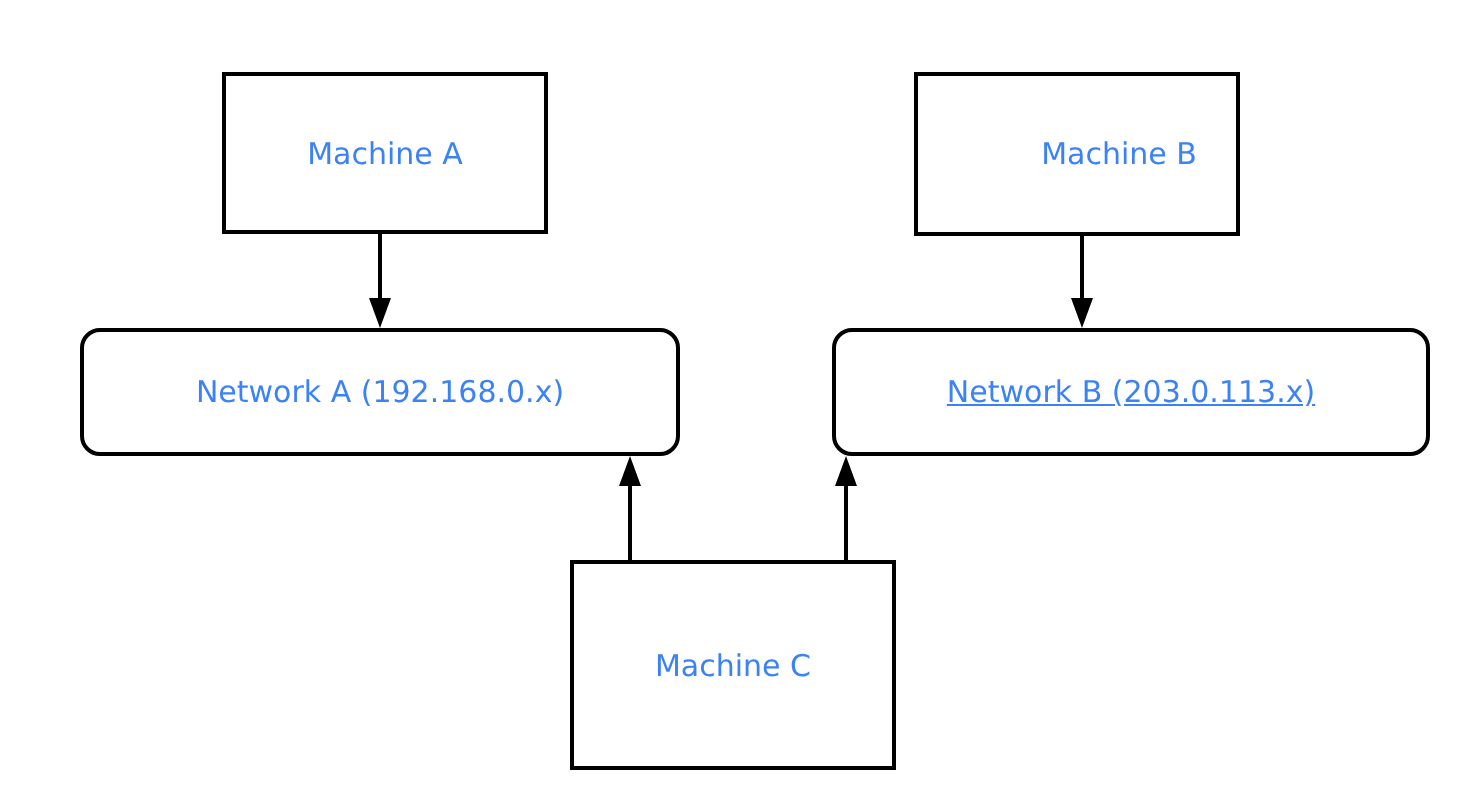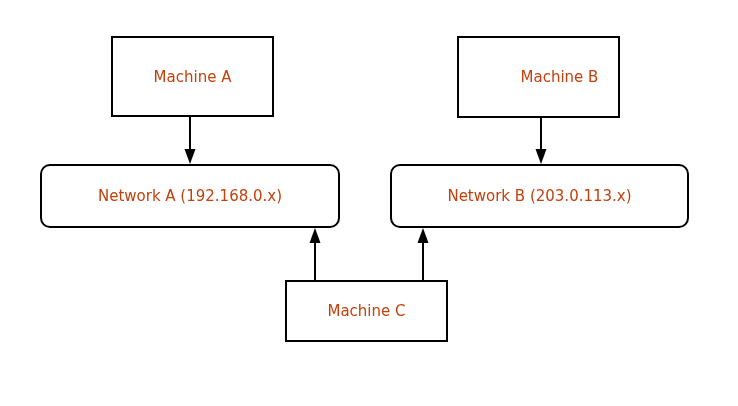--- a/index.html
+++ b/index.html
@@ -17,32 +17,32 @@
   }
   .node {
     position: absolute;
     box-sizing: border-box;
     border: 2px solid #000000;
     background: #ffffff;
     display: flex;
     align-items: center;
     justify-content: center;
     font-size: 15px;
-    color: #c2410c;
+    color: #3b82f6;
     text-align: center;
     white-space: nowrap;
   }
   .node.machine { border-radius: 0; }
   .node.network { border-radius: 10px; }
 
   #machine-a { left: 111px; top: 36px;  width: 163px; height: 81px; }
   #machine-b { left: 457px; top: 36px;  width: 163px; height: 82px; padding-left: 42px; }
   #network-a { left: 40px;  top: 164px; width: 300px; height: 64px; }
-  #network-b { left: 390px; top: 164px; width: 299px; height: 64px; }
-  #machine-c { left: 285px; top: 280px; width: 163px; height: 62px; }
+  #network-b { left: 416px; top: 164px; width: 299px; height: 64px; text-decoration: underline; }
+  #machine-c { left: 285px; top: 280px; width: 163px; height: 105px; }
 
   .edges-layer {
     position: absolute;
     left: 0;
     top: 0;
     width: 738px;
     height: 406px;
     pointer-events: none;
   }
   .edge-line { stroke: #000000; stroke-width: 2; }

